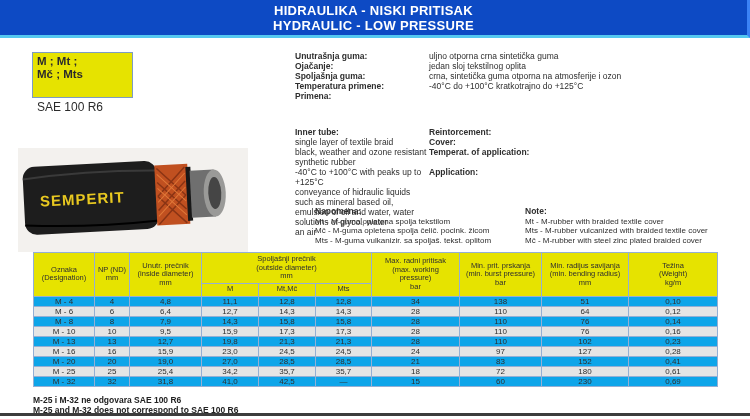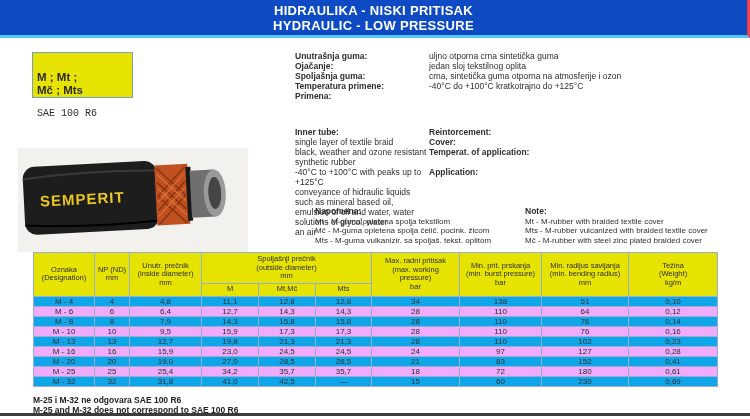--- a/index.html
+++ b/index.html
@@ -4,52 +4,52 @@
 <style>
   * { margin:0; padding:0; box-sizing:border-box; }
   body { background:#fff; }
   .page {
     position:relative; width:750px; height:419px; overflow:hidden;
     background:#ffffff; font-family:"Liberation Sans", sans-serif; color:#333;
   }
   
   .top-banner {
     position:absolute; left:0; top:0; width:750px; height:38px;
-    background:#0d4ac4; border-bottom:3px solid #55c8f0; border-right:3px solid #ef4444;
+    background:#0d4ac4; border-bottom:3px solid #55c8f0; border-right:3px solid #3b82f6;
     display:flex; flex-direction:column; align-items:center; justify-content:center;
     color:#ffffff; font-weight:bold; font-size:13px; line-height:15px; letter-spacing:.3px;
   }
   
   .type-box {
     position:absolute; left:32px; top:52px; width:101px; height:46px;
-    background:#e6e300; border:1px solid #7d9cc4; padding:18px 4px;
+    background:#e6e300; border:1px solid #7d9cc4; padding:2px 4px;
   }
   .type-box .types { font-weight:bold; font-size:11.5px; line-height:12.5px; color:#2b2b2b; white-space:pre-line; }
-  .type-box .standard { font-size:10px; color:#2b2b2b; margin-top:12px;font-family:Liberation Mono, monospace; }
+  .type-box .standard { font-size:12px; color:#2b2b2b; margin-top:20px; }
   
   .hose-photo { position:absolute; left:18px; top:148px; width:230px; height:104px; }
   
   .spec-block { position:absolute; left:295px; width:452px; display:grid; grid-template-columns:132px 1fr; column-gap:2px; row-gap:0; font-size:8.5px; line-height:10px; }
   .spec-sr { top:51px; }
   .spec-en { top:127px; }
   .spec-label { font-weight:bold; color:#2e2e2e; }
   .spec-value { color:#2e2e2e; white-space:pre-line; }
   
   .notes { position:absolute; top:207px; font-size:8px; line-height:9.5px; color:#2e2e2e;margin-left:20px; }
   .notes-sr { left:295px; width:205px; }
   .notes-en { left:505px; width:240px; }
   .notes .notes-title { font-weight:bold; font-size:8.5px; }
   
   .spec-table-wrap { position:absolute; left:33px; top:252px; }
   table.spec { border-collapse:collapse; table-layout:fixed; width:684px; }
   table.spec th, table.spec td { border:1px solid #94afd4; text-align:center; vertical-align:middle; color:#2e2e2e; }
   table.spec thead th { background:#e6e300; font-weight:normal; font-size:7.5px; line-height:8.5px; white-space:pre-line; padding:2px 1px; }
   table.spec thead tr.subhead th { height:13px; padding:1px; }
   table.spec tbody td { font-size:8px; height:10px; padding:0 1px; }
-  tr.row-yellow { background:#f0abfc; }
+  tr.row-yellow { background:#e5e5e5; }
   tr.row-white { background:#0ea5e9; }
   
   .footer-notes { position:absolute; left:33px; top:396px; font-weight:bold; font-size:8.5px; line-height:9.5px; color:#222; white-space:pre-line; }
   .bottom-bar { position:absolute; left:0; top:413px; width:750px; height:3px; background:#3c3c3c; }
 </style>
 </head>
 <body>
 
 <div class="page">
 

